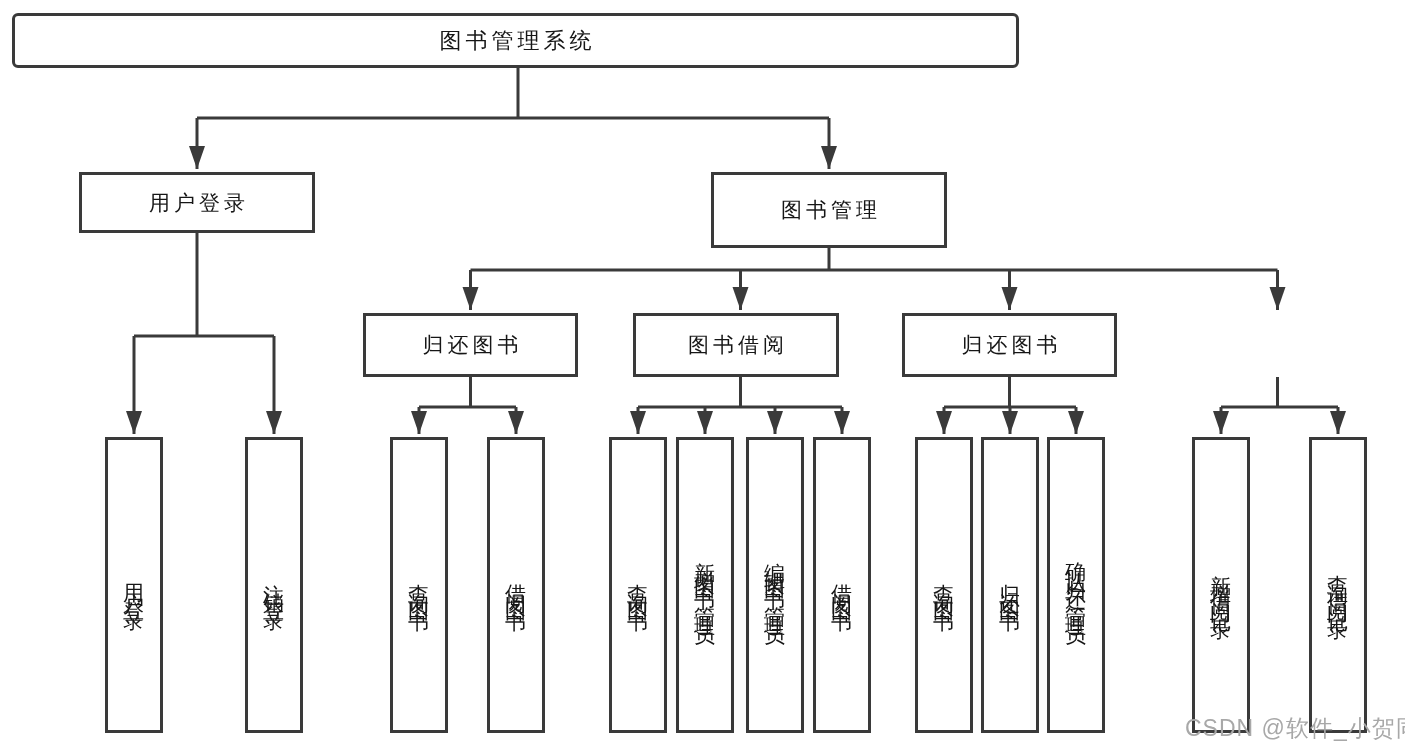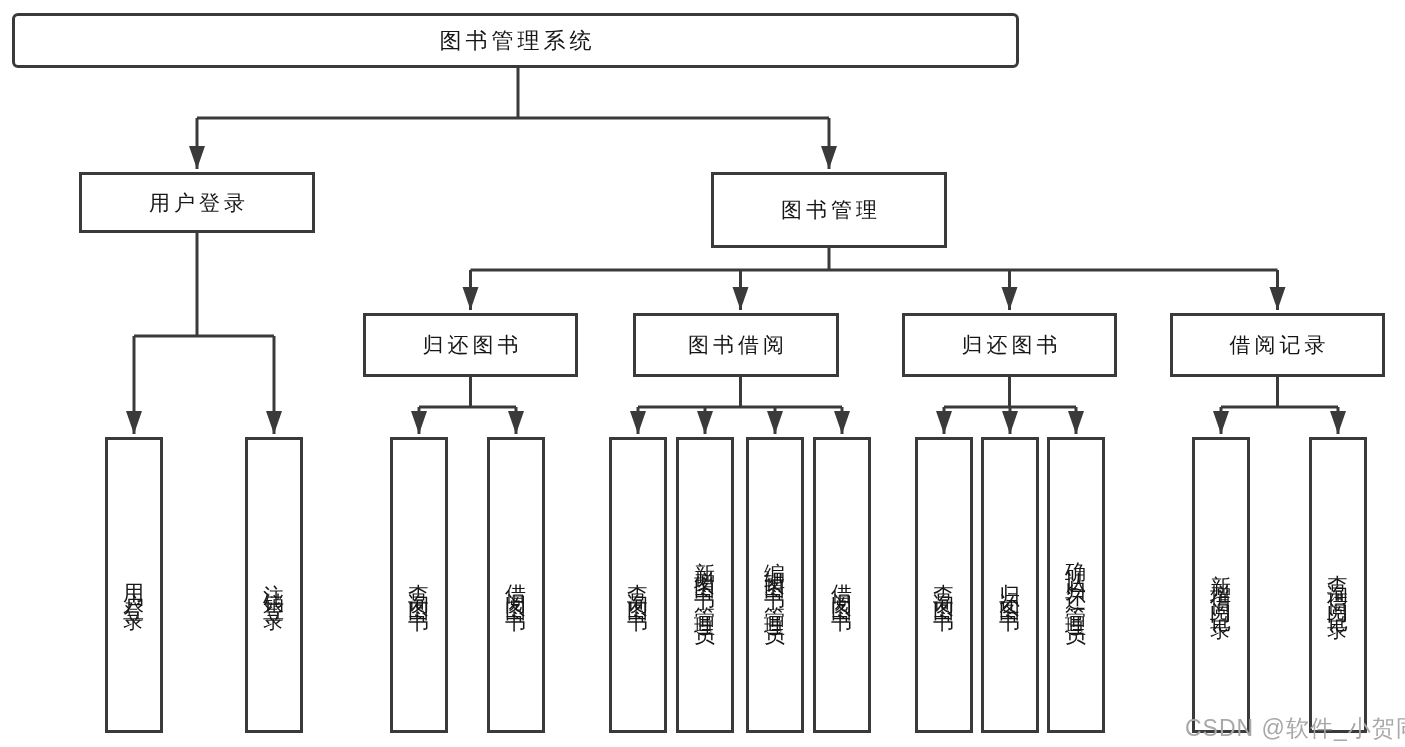--- a/index.html
+++ b/index.html
@@ -108,23 +108,20 @@
 
   <div class="box h" style="left:363px;top:313px;width:215px;height:64px">
     <span>归还图书</span>
   </div>
   <div class="box h" style="left:633px;top:313px;width:206px;height:64px">
     <span>图书借阅</span>
   </div>
   <div class="box h" style="left:902px;top:313px;width:215px;height:64px">
     <span>归还图书</span>
   </div>
-  <div class="box h" style="left:1170px;top:313px;width:215px;height:64px">
-    <span>借阅记录</span>
-  </div>
 
   <div class="box v" style="left:105px;top:437px;width:58px;height:296px">
     <span>用户登录</span>
   </div>
   <div class="box v" style="left:245px;top:437px;width:58px;height:296px">
     <span>注销登录</span>
   </div>
 
   <div class="box v" style="left:390px;top:437px;width:58px;height:296px">
     <span>查询图书</span>

